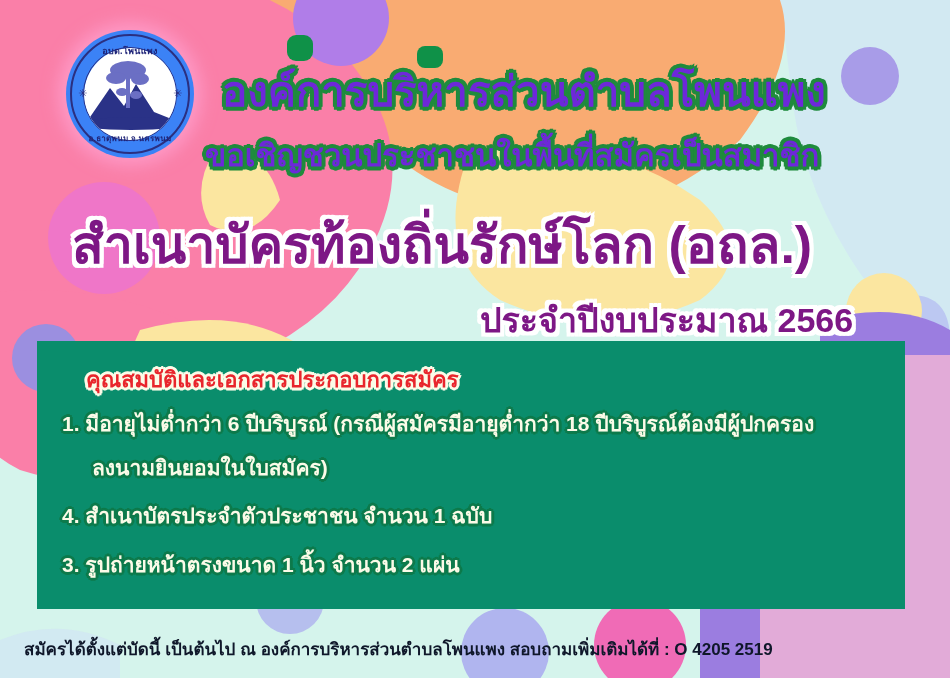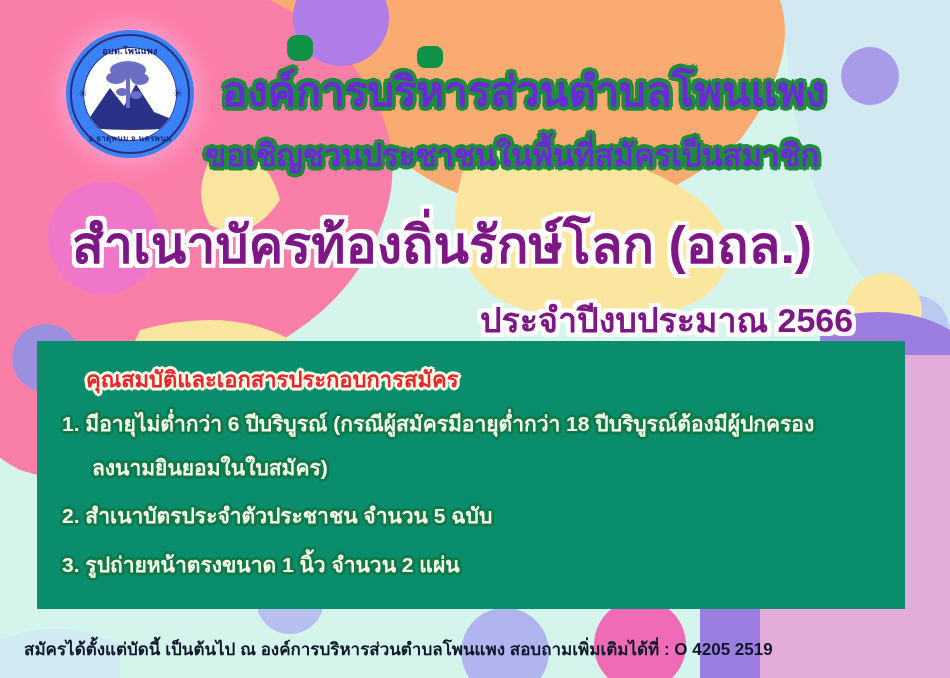--- a/index.html
+++ b/index.html
@@ -207,19 +207,19 @@
   <div id="title-line1" class="txt green-head">องค์การบริหารส่วนตำบลโพนแพง</div>
   <div id="title-line2" class="txt green-head">ขอเชิญชวนประชาชนในพื้นที่สมัครเป็นสมาชิก</div>
 
   <div id="title-main" class="txt purple-head">สำเนาบัครท้องถิ่นรักษ์โลก (อถล.)</div>
   <div id="title-year" class="txt purple-head">ประจำปีงบประมาณ 2566</div>
 
   <div id="green-box">
     <div id="req-title" class="box-line red-sub">คุณสมบัติและเอกสารประกอบการสมัคร</div>
     <div id="req-1a" class="box-line white-item">1. มีอายุไม่ต่ำกว่า 6 ปีบริบูรณ์ (กรณีผู้สมัครมีอายุต่ำกว่า 18 ปีบริบูรณ์ต้องมีผู้ปกครอง</div>
     <div id="req-1b" class="box-line white-item">ลงนามยินยอมในใบสมัคร)</div>
-    <div id="req-2" class="box-line white-item">2. สำเนาบัตรประจำตัวประชาชน จำนวน 5 ฉบับ</div>
+    <div id="req-2" class="box-line white-item">4. สำเนาบัตรประจำตัวประชาชน จำนวน 1 ฉบับ</div>
     <div id="req-3" class="box-line white-item">3. รูปถ่ายหน้าตรงขนาด 1 นิ้ว จำนวน 2 แผ่น</div>
   </div>
 
   <div id="footer">สมัครได้ตั้งแต่บัดนี้ เป็นต้นไป ณ องค์การบริหารส่วนตำบลโพนแพง สอบถามเพิ่มเติมได้ที่ : O 4205 2519</div>
 
 </div>
 
 </body></html>

